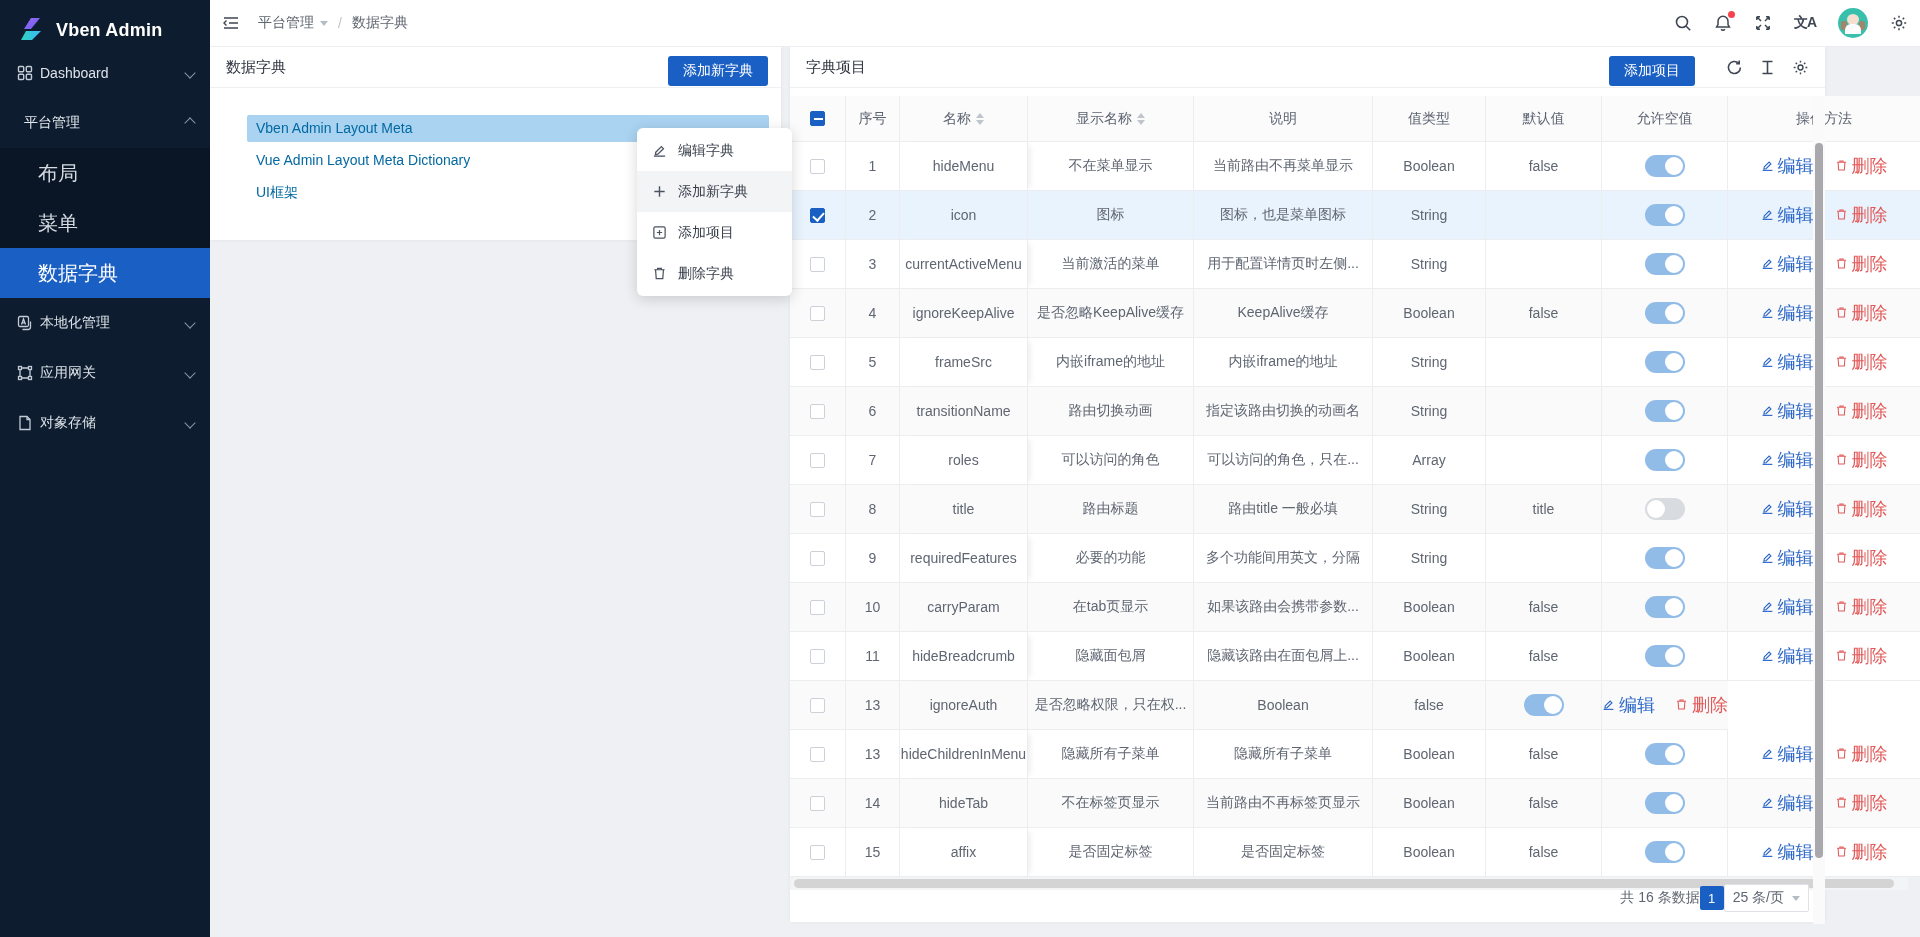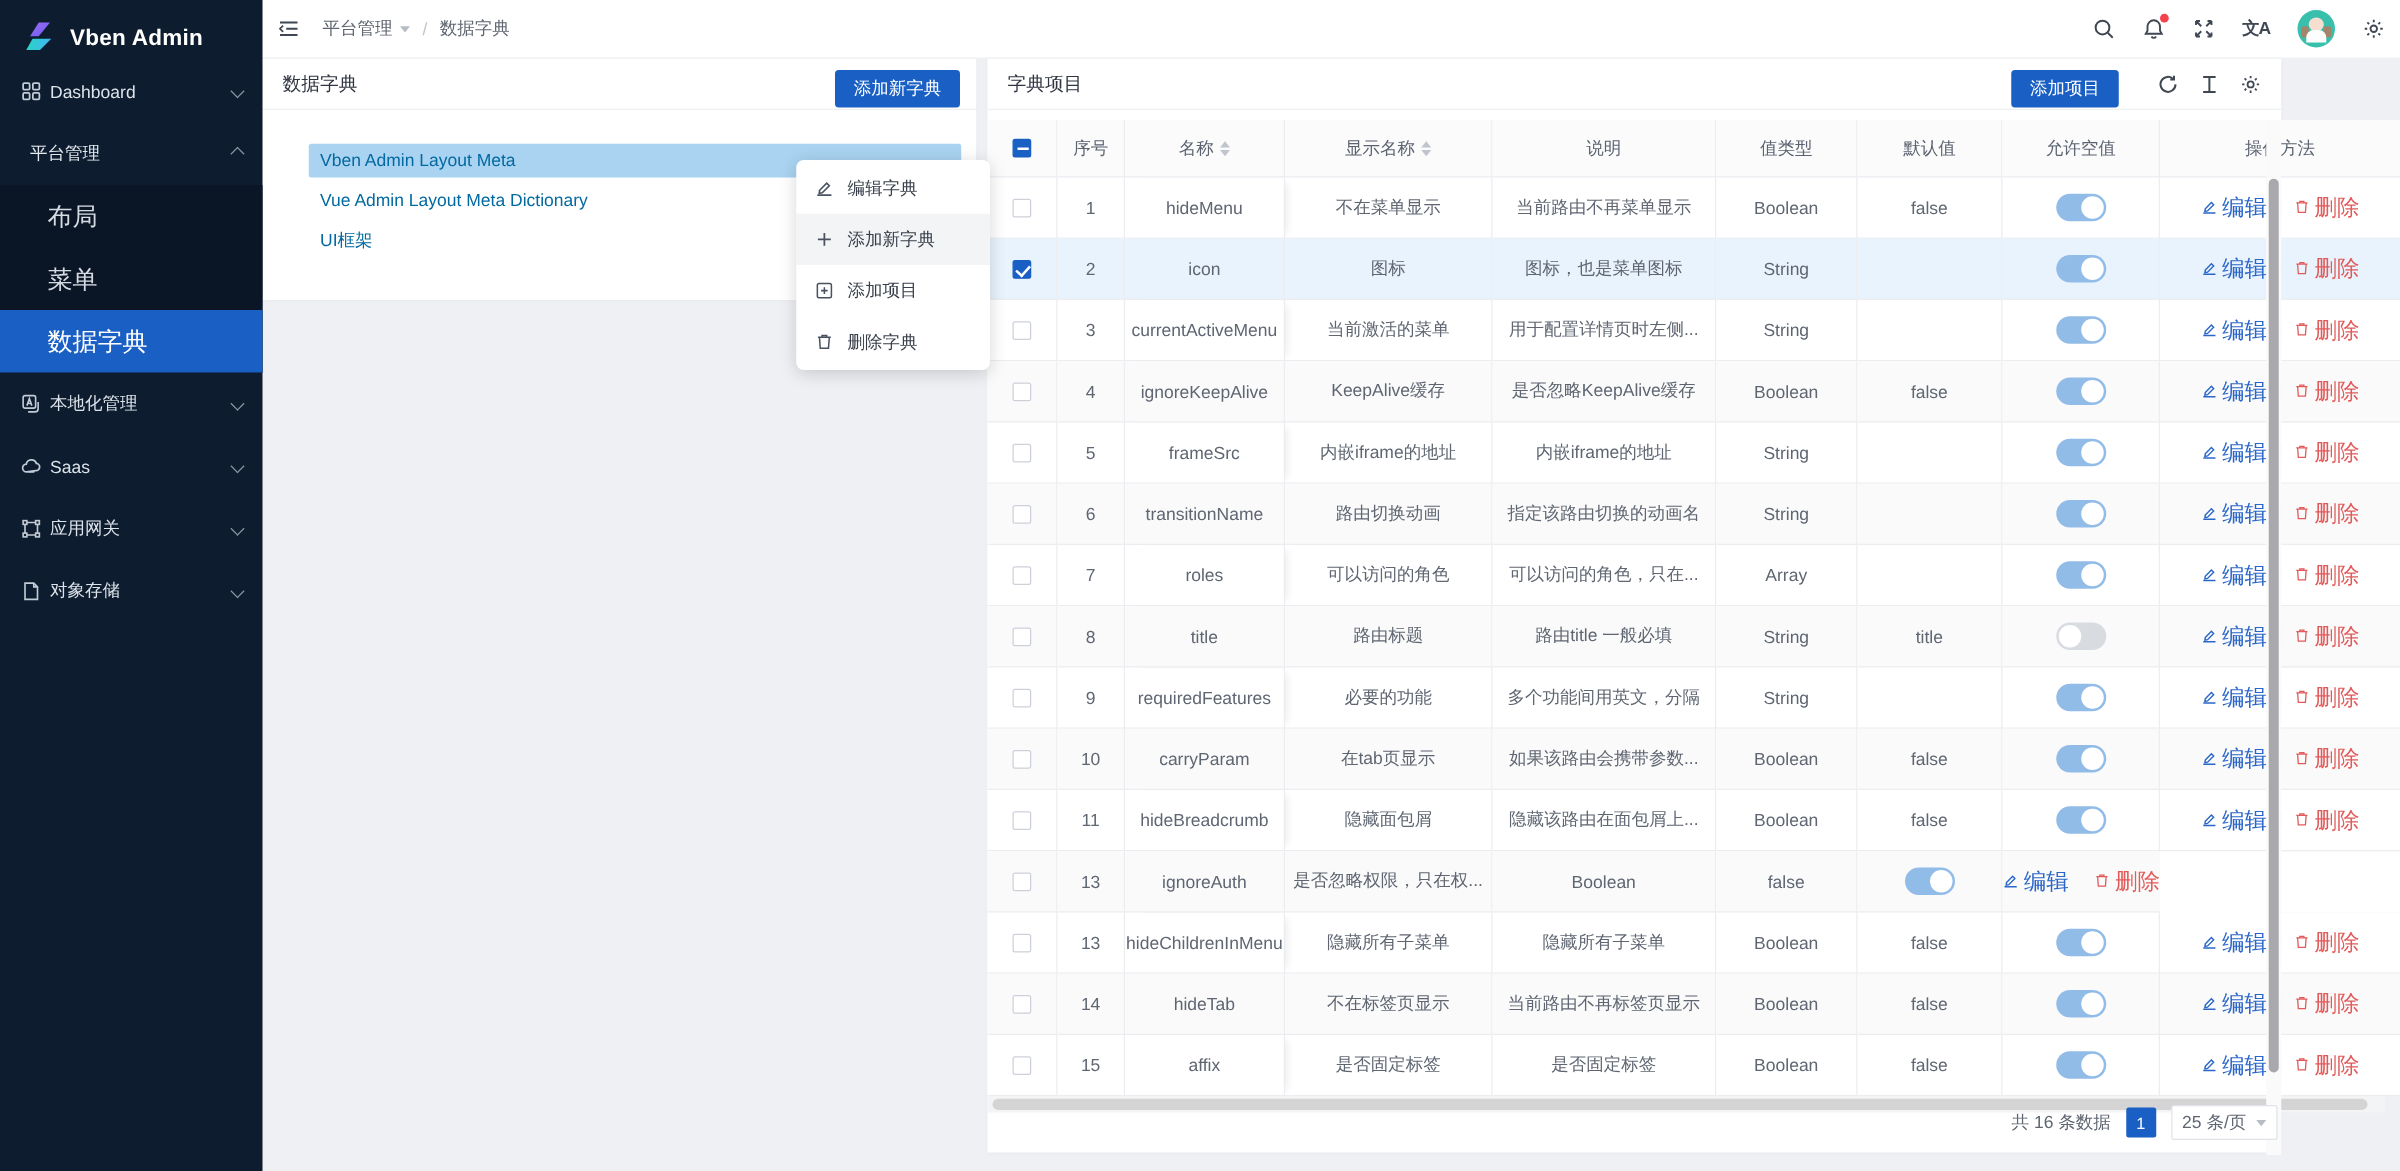--- a/index.html
+++ b/index.html
@@ -92,21 +92,21 @@
   .op-sep { width:1px; height:14px; background:#e3e6ea; margin:0 10px; }
   .op-link svg { width:13px; height:13px; }
 
   
   .hscroll { position:absolute; left:0; top:830px; width:1118px; height:13px; background:#f3f4f5; }
   .hscroll .thumb { position:absolute; left:4px; top:2px; width:1100px; height:9px; border-radius:5px; background:#d4d4d4; cursor:pointer; }
   .vscroll { position:absolute; right:0; top:49px; width:12px; height:828px; background:#fafafa; }
   .vscroll .thumb { position:absolute; left:2px; top:47px; width:8px; height:715px; border-radius:4px; background:#a9a9ad; cursor:pointer; }
 
   
-  .pager { position:absolute; right:3px; bottom:10px; display:flex; align-items:center; gap:12px; }
+  .pager { position:absolute; right:16px; bottom:10px; display:flex; align-items:center; }
   .pager-total { color:#5f6672; }
   .page-num { width:24px; height:24px; background:#1a5fc4; color:#fff; border-radius:2px; display:flex; align-items:center; justify-content:center; font-size:13px; cursor:pointer; }
   .page-size { height:28px; border:1px solid #dfe3e8; border-radius:2px; display:flex; align-items:center; padding:0 8px; color:#5f6672; cursor:pointer; gap:8px; background:#fff; }
   .chev-s { width:0; height:0; border-left:4px solid transparent; border-right:4px solid transparent; border-top:5px solid #b6bcc4; display:inline-block; }
   .chev { width:9px; height:9px; border-right:1.6px solid currentColor; border-bottom:1.6px solid currentColor; display:inline-block; }
   .chev.down { transform:rotate(45deg) translateY(-2px); }
   .chev.up { transform:rotate(-135deg) translateY(-2px); }
 </style>
 </head>
 <body>
@@ -151,28 +151,20 @@
           <div class="sub-item">菜单</div>
           <div class="sub-item active">数据字典</div>
         </div>
         <div class="nav-item">
           <span class="nicon"><svg viewBox="0 0 16 16" fill="none" stroke="currentColor" stroke-width="1.3">
               <rect x="1.5" y="1.5" width="10" height="10" rx="1.5"></rect>
               <path d="M4.5 9.5 6.5 4l2 5.5M5.2 7.8h2.6"></path>
               <path d="M13.5 6.5v5.5a2.5 2.5 0 0 1-2.5 2.5H5.5"></path>
             </svg></span>
           <span class="nlabel">本地化管理</span>
-          <span class="chev down" style="position: absolute; right: 16px; color: rgb(139, 150, 163); width: 8px; height: 8px; border-right: 1.5px solid currentcolor; border-bottom: 1.5px solid currentcolor; transform: rotate(45deg);"></span>
-        </div>
-        <div class="nav-item">
-          <span class="nicon"><svg viewBox="0 0 16 16" fill="none" stroke="currentColor" stroke-width="1.4">
-              <path d="M4.4 12.5a3.1 3.1 0 0 1-.4-6.2 4.2 4.2 0 0 1 8.1-.6 2.9 2.9 0 0 1-.6 5.8z"></path>
-              <path d="M5.5 12.5h5"></path>
-            </svg></span>
-          <span class="nlabel">Saas</span>
           <span class="chev down" style="position: absolute; right: 16px; color: rgb(139, 150, 163); width: 8px; height: 8px; border-right: 1.5px solid currentcolor; border-bottom: 1.5px solid currentcolor; transform: rotate(45deg);"></span>
         </div>
         <div class="nav-item">
           <span class="nicon"><svg viewBox="0 0 16 16" fill="none" stroke="currentColor" stroke-width="1.3">
               <rect x="1.5" y="1.5" width="3" height="3"></rect>
               <rect x="11.5" y="1.5" width="3" height="3"></rect>
               <rect x="1.5" y="11.5" width="3" height="3"></rect>
               <rect x="11.5" y="11.5" width="3" height="3"></rect>
               <path d="M4.5 3h7M4.5 13h7M3 4.5v7M13 4.5v7"></path>
             </svg></span>
@@ -431,22 +423,22 @@
                 <span>删除</span>
               </span>
             </div>
           </div>
           <div class="tr body-row stripe">
             <div class="td">
               <span class="cbx"></span>
             </div>
             <div class="td">4</div>
             <div class="td fixed-edge">ignoreKeepAlive</div>
+            <div class="td">是否忽略KeepAlive缓存</div>
             <div class="td">KeepAlive缓存</div>
-            <div class="td">是否忽略KeepAlive缓存</div>
             <div class="td">Boolean</div>
             <div class="td">false</div>
             <div class="td">
               <span class="switch"></span>
             </div>
             <div class="td">
               <span class="op-link edit">
                 <span><svg viewBox="0 0 16 16" fill="none" stroke="currentColor" stroke-width="1.4">
                     <path d="M2 14h12"></path>
                     <path d="m4 9.8 6-6 2.2 2.2-6 6L3.6 12.4z"></path>

